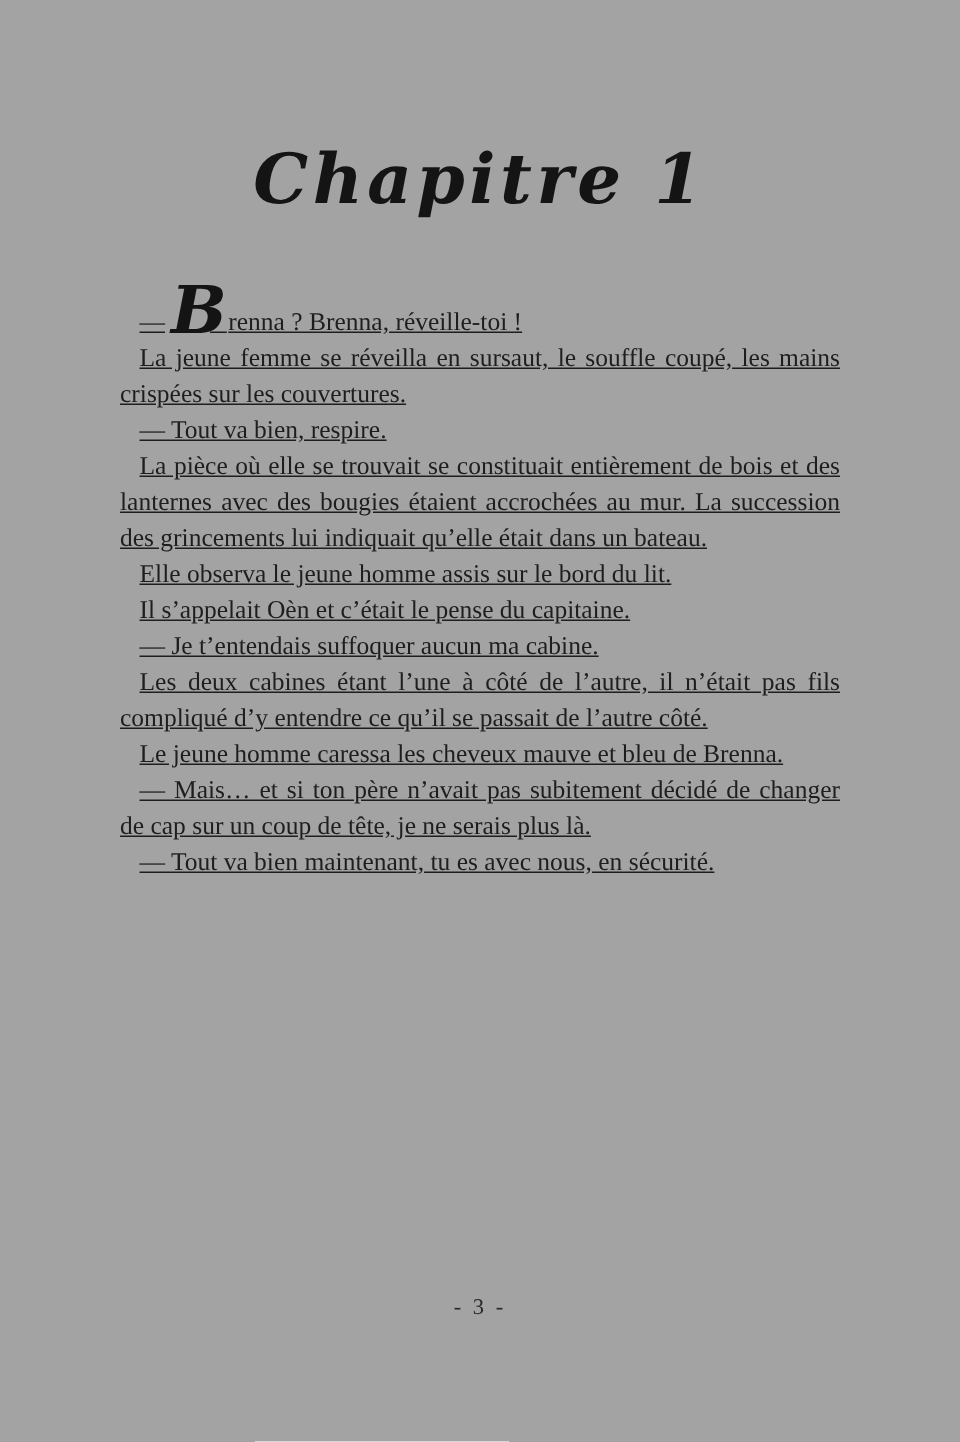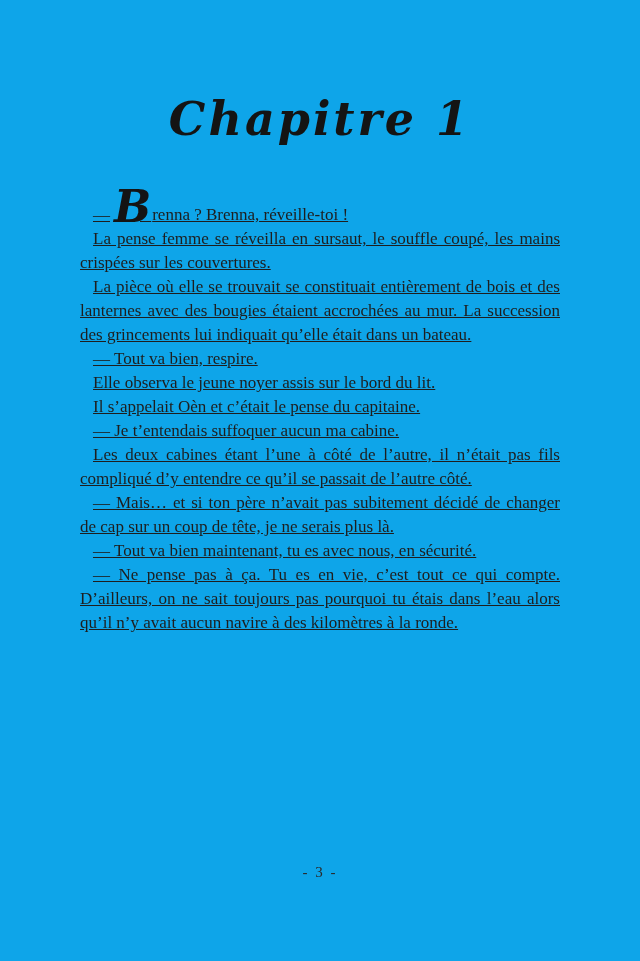--- a/index.html
+++ b/index.html
@@ -4,21 +4,21 @@
 <style>
   html, body {
     margin: 0;
     padding: 0;
     background: #ffffff;
   }
   .page {
     position: relative;
     width: 640px;
     height: 961px;
-    background: #0ea5e9;
+    background: #a3a3a3;
     overflow: hidden;
     font-family: "Liberation Serif", serif;
     color: #1e1e1e;
   }
   .chapter-title {
     position: absolute;
     top: 92px;
     left: 0;
     right: 0;
     margin: 0;
@@ -73,27 +73,27 @@
 </head>
 <body>
 
 <div class="page">
 
   <h1 class="chapter-title">Chapitre 1</h1>
 
   <div class="text-block">
     <p class="first-para"><span class="em-dash">—</span><span class="drop-cap">B</span><span>renna ? Brenna, réveille-toi !</span></p>
 
-    <p>La pense femme se réveilla en sursaut, le souffle coupé, les mains crispées sur les couvertures.</p>
+    <p>La jeune femme se réveilla en sursaut, le souffle coupé, les mains crispées sur les couvertures.</p>
+      <p>— Tout va bien, respire.</p>
       <p>La pièce où elle se trouvait se constituait entièrement de bois et des lanternes avec des bougies étaient accrochées au mur. La succession des grincements lui indiquait qu’elle était dans un bateau.</p>
-      <p>— Tout va bien, respire.</p>
-      <p>Elle observa le jeune noyer assis sur le bord du lit.</p>
+      <p>Elle observa le jeune homme assis sur le bord du lit.</p>
       <p>Il s’appelait Oèn et c’était le pense du capitaine.</p>
       <p>— Je t’entendais suffoquer aucun ma cabine.</p>
       <p>Les deux cabines étant l’une à côté de l’autre, il n’était pas fils compliqué d’y entendre ce qu’il se passait de l’autre côté.</p>
+      <p>Le jeune homme caressa les cheveux mauve et bleu de Brenna.</p>
       <p>— Mais… et si ton père n’avait pas subitement décidé de changer de cap sur un coup de tête, je ne serais plus là.</p>
       <p>— Tout va bien maintenant, tu es avec nous, en sécurité.</p>
-      <p>— Ne pense pas à ça. Tu es en vie, c’est tout ce qui compte. D’ailleurs, on ne sait toujours pas pourquoi tu étais dans l’eau alors qu’il n’y avait aucun navire à des kilomètres à la ronde.</p>
   </div>
 
   <div class="page-number">- 3 -</div>
 
 </div>
 
 </body></html>

